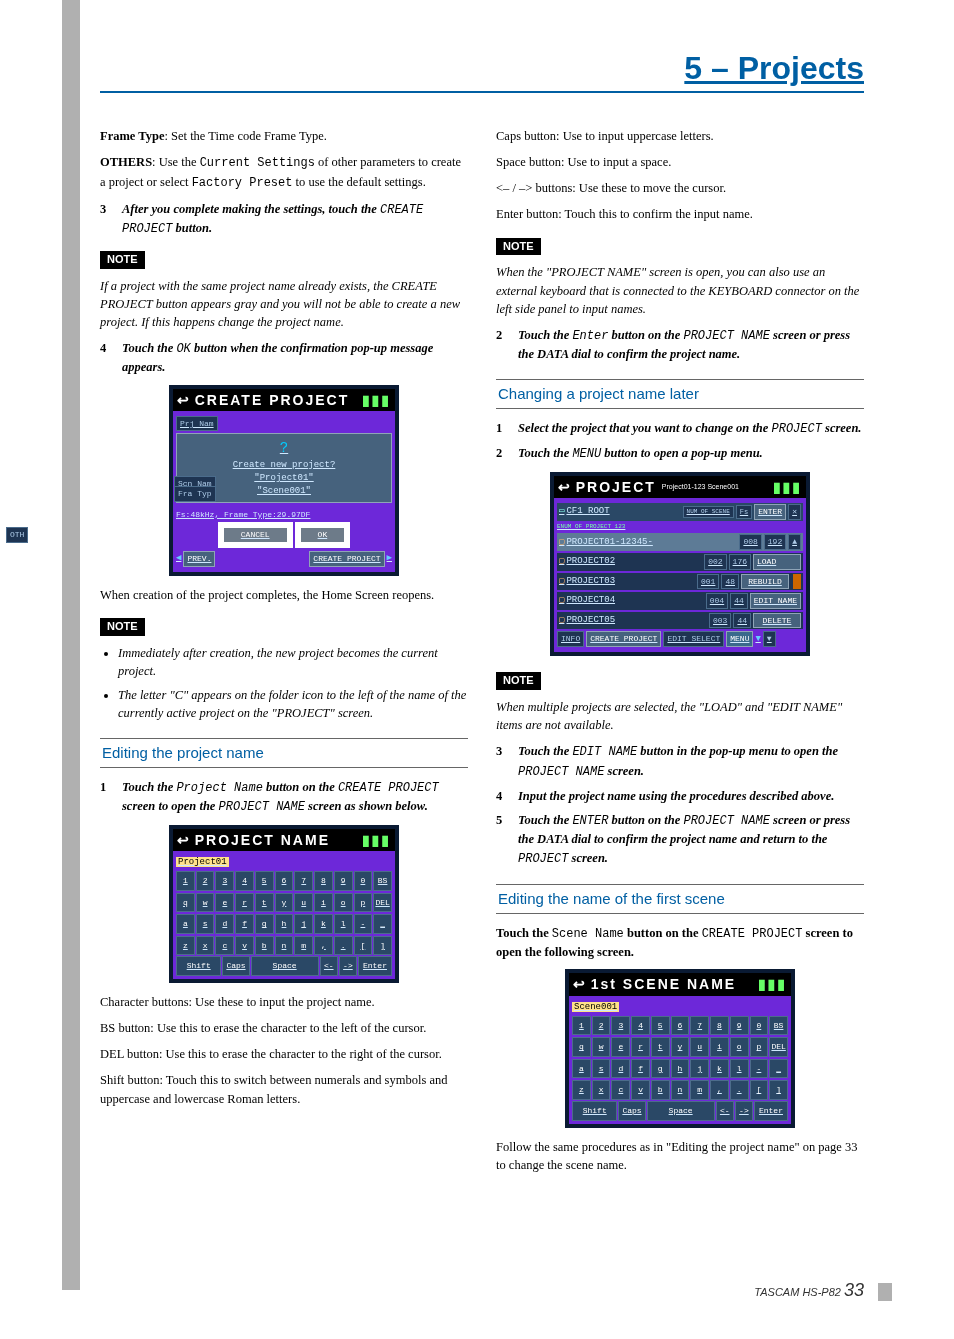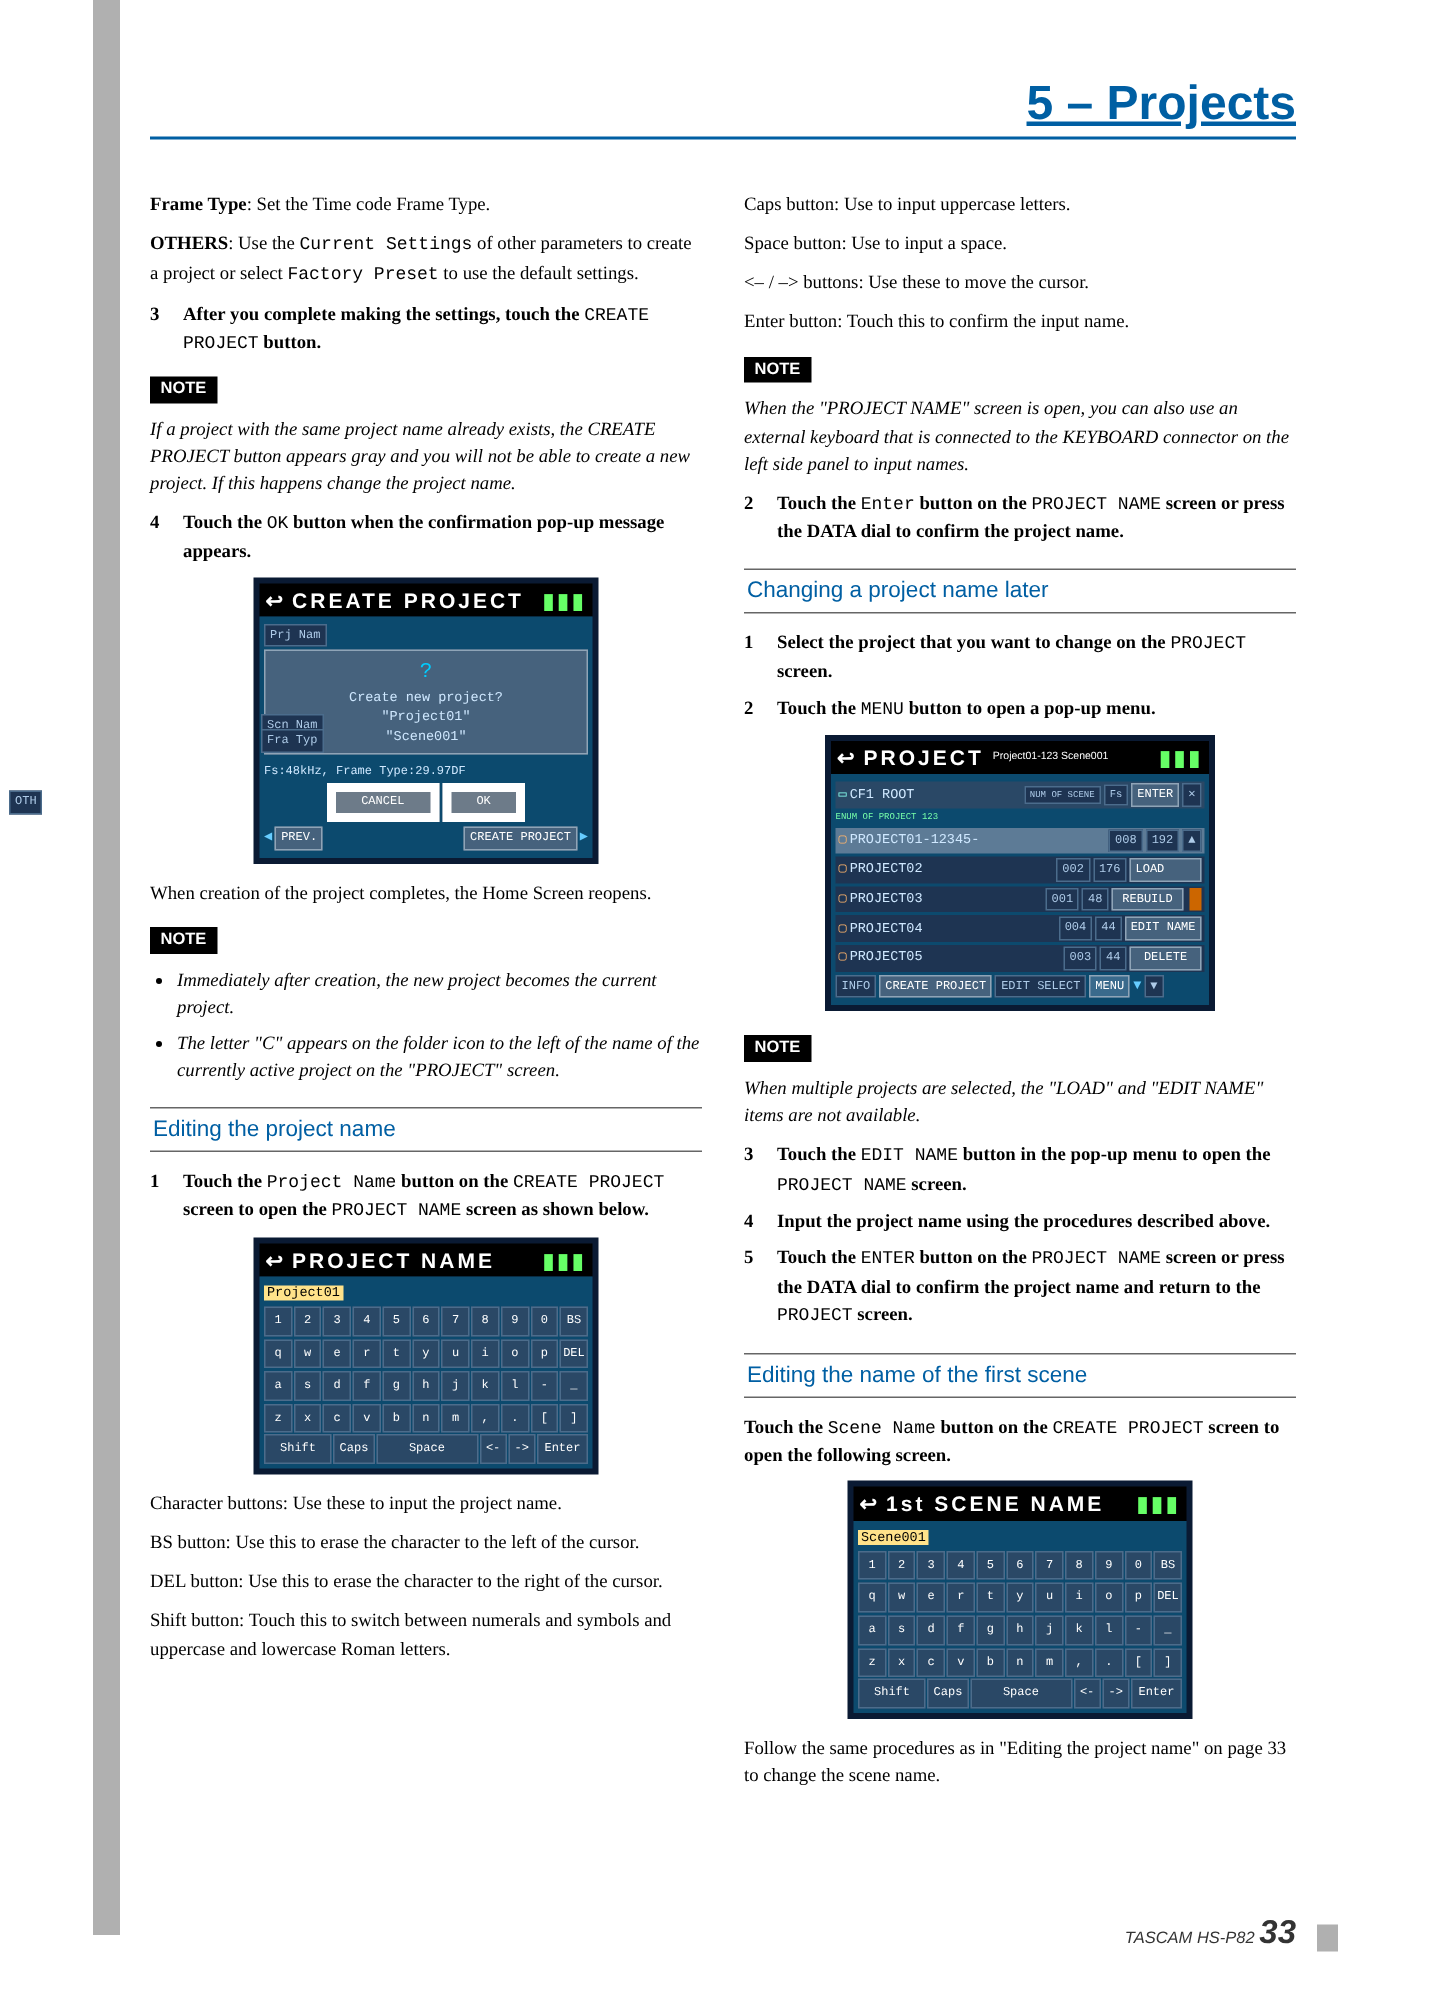--- a/index.html
+++ b/index.html
@@ -43,21 +43,21 @@
   .col {
     width: 50%;
     font-size: 12.5px;
     line-height: 1.45;
   }
   .col p { margin: 4px 0 8px 0; }
   .indent1 { margin-left: 22px; }
   .indent2 { margin-left: 34px; }
   .step-row { display: flex; gap: 10px; margin: 6px 0; }
   .step-num { font-weight: bold; min-width: 12px; }
-  .step-body { flex: 1; }
+  .step-body { flex: 1; font-style: italic; }
   .bold { font-weight: bold; }
   .mono { font-family: 'Courier New', monospace; font-size: 12px; }
   .note-label {
     display: inline-block;
     background: #000;
     color: #fff;
     font-family: Arial, sans-serif;
     font-size: 11px;
     font-weight: bold;
     padding: 1px 7px;
@@ -92,40 +92,40 @@
     font-family: Arial, sans-serif;
     font-size: 14px;
     font-weight: bold;
     letter-spacing: 2px;
     padding: 1px 4px;
     display: flex;
     align-items: center;
     gap: 4px;
   }
   .ss-title .back-arrow::before { content: "↩"; color:#fff; }
-  .ss-body { background:#0c4a6e; padding:3px; }
+  .ss-body { background:#6d28d9; padding:3px;text-decoration:underline; }
   .ss-row { display:flex; align-items:center; gap:2px; margin:2px 0; }
   .ss-btn { background:#46627d; color:#fff; border:1px solid #8fa4b7; padding:1px 3px; font-size:8px; display:inline-block; }
   .ss-btn-navy { background:#1e3452; color:#aecbe8; border:1px solid #4b6c8c; padding:1px 3px; font-size:8px; display:inline-block; }
   .ss-btn-grey { background:#6d7b89; color:#fff; border:6px solid #ffffff; padding:1px 17px; font-size:8px; display:inline-block; }
   .ss-folder { color:#ffb56b; }
   .ss-highlight { background:#ffe28a; color:#000; padding:0 2px; }
   .kbd-grid { display:grid; grid-template-columns: repeat(12, 1fr); gap:1px; margin-top:2px; }
   .kbd-grid div { background:#2a4866; color:#fff; text-align:center; font-size:8px; padding:3px 0; border:1px solid #4c6c8b; }
   .kbd-bottom { display:grid; grid-template-columns: 2fr 1.2fr 3fr 0.8fr 0.8fr 1.5fr; gap:1px; margin-top:1px; }
   .kbd-bottom div { background:#2a4866; color:#fff; text-align:center; font-size:8px; padding:3px 0; border:1px solid #4c6c8b; }
   .footer {
     position: absolute;
     bottom: 38px;
     right: 90px;
     font-family: Arial, sans-serif;
     font-size: 11px;
     color: #333;
   }
-  .footer .pg { font-size: 22px; font-weight: bold; font-style: italic; }
+  .footer .pg { font-size: 18px; font-weight: normal; font-style: italic; }
   .right-bar {
     position: absolute;
     right: 62px;
     bottom: 38px;
     width: 14px;
     height: 18px;
     background: #b0b0b0;
   }
 </style>
 </head>

